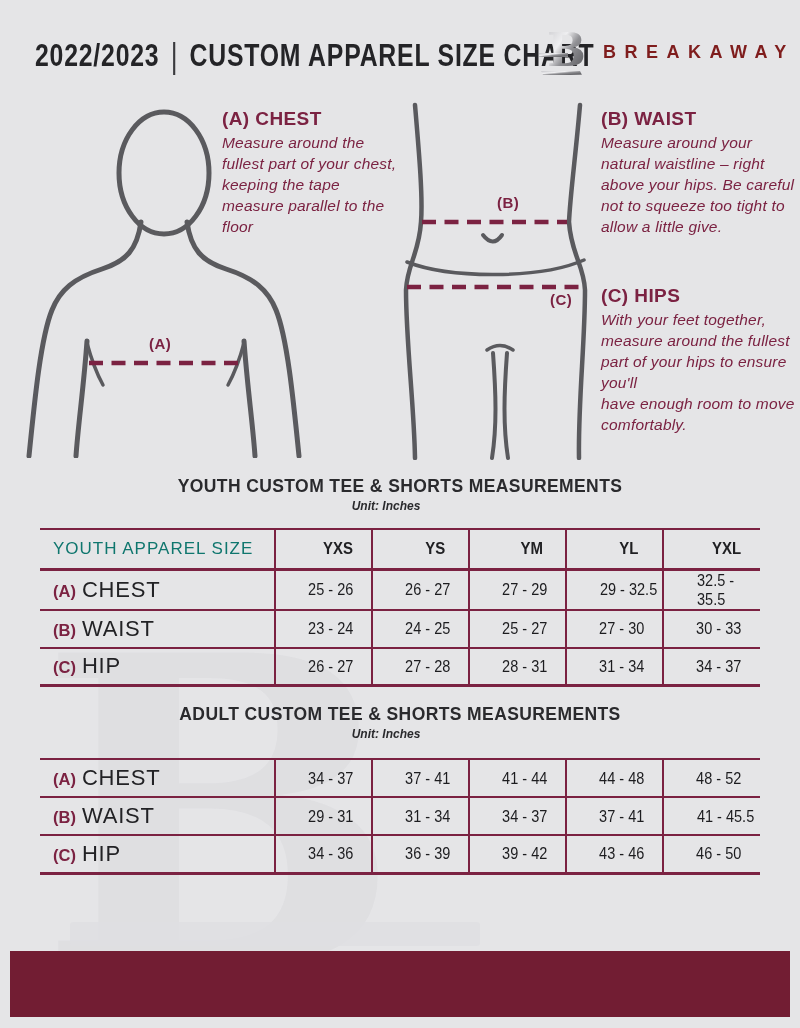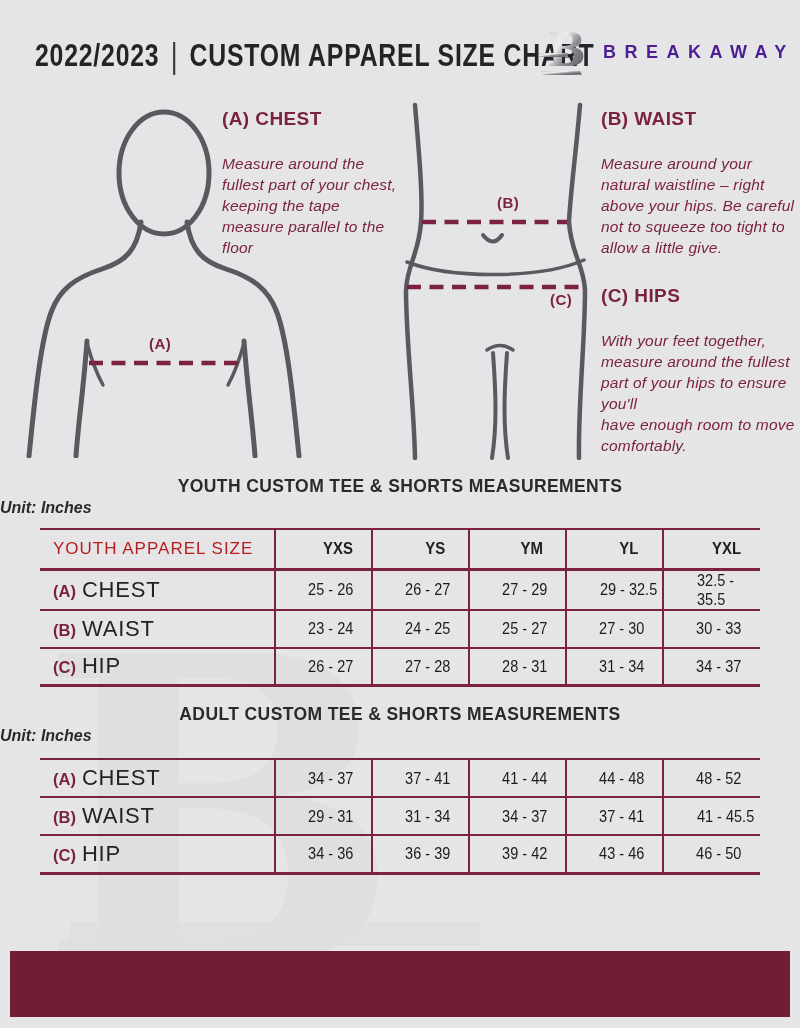--- a/index.html
+++ b/index.html
@@ -33,60 +33,60 @@
 
   
   .title-row{
     left:35px;top:34px;height:44px;display:flex;align-items:center;
     transform:scaleX(.8);transform-origin:left center;
     font-weight:bold;font-size:31px;letter-spacing:1px;color:#242427;
     white-space:nowrap;
   }
   .title-sep{font-weight:400;font-size:33px;margin:0 14px;color:#3a3a3d;transform:scaleY(1.05);}
   .logo-row{left:538px;top:24px;display:flex;align-items:center;gap:17px;}
-  .brand-name{font-size:18px;font-weight:bold;letter-spacing:8.5px;color:#4c1d95;}
+  .brand-name{font-size:18px;font-weight:bold;letter-spacing:8.5px;color:#7f1d1d;}
 
   
   .fig{stroke:var(--outline);fill:none;stroke-linecap:round;}
   .dash{stroke:var(--maroon);stroke-width:4.5;fill:none;stroke-dasharray:14 8.5;}
   .diag-label{
     font-size:15px;font-weight:bold;color:var(--maroon);letter-spacing:.5px;
   }
   .instr-head{
     font-size:19px;font-weight:bold;color:var(--maroon);letter-spacing:.4px;
   }
   .instr-body{
-    margin-top:23px;font-size:15.5px;font-style:italic;color:var(--maroon);
+    margin-top:2px;font-size:15.5px;font-style:italic;color:var(--maroon);
     line-height:1.36;letter-spacing:.2px;white-space:pre-line;
   }
 
   
   .sec-title{
     left:0;width:800px;text-align:center;
     font-size:17.5px;font-weight:600;letter-spacing:.4px;color:#2a2a2d;
   }
   .sec-unit{
-    left:0;width:772px;text-align:left;
-    font-size:16px;font-weight:600;font-style:italic;color:#2a2a2d;
+    left:0;width:772px;text-align:center;
+    font-size:12px;font-weight:600;font-style:italic;color:#2a2a2d;
   }
 
   
   table.size-table{
     border-collapse:collapse;table-layout:fixed;width:720px;background:transparent;
   }
   .size-table col.c0{width:235px;}
   .size-table col.c{width:97px;}
   .size-table tr{height:38px;border-top:2px solid var(--maroon);}
   .size-table tr.head-row{height:40px;border-bottom:3px solid var(--maroon);}
   .size-table tr:last-child{border-bottom:3px solid var(--maroon);}
   .size-table th,.size-table td{padding:0;vertical-align:middle;}
   .size-table th+th,.size-table td+td{border-left:2px solid var(--maroon);padding-left:29px;}
   .size-table .label-col{text-align:left;padding-left:13px;}
   .size-table th.label-col{
-    font-weight:400;font-size:17px;letter-spacing:1px;color:#b91c1c;
+    font-weight:400;font-size:17px;letter-spacing:1px;color:#0f766e;
   }
   .size-table th.size-col{text-align:center;font-size:17px;color:#202023;}
   .size-table td{text-align:left;font-size:16.5px;color:#1c1c1f;}
   .row-key{font-weight:bold;color:var(--maroon);font-size:16.5px;margin-right:6px;}
   .row-label{font-size:22px;letter-spacing:.8px;color:#222225;}
   .cond{display:inline-block;transform:scaleX(.88);transform-origin:center;font-weight:bold;}
   td .cond{font-weight:normal;}
 
   
   .footer-bar{

